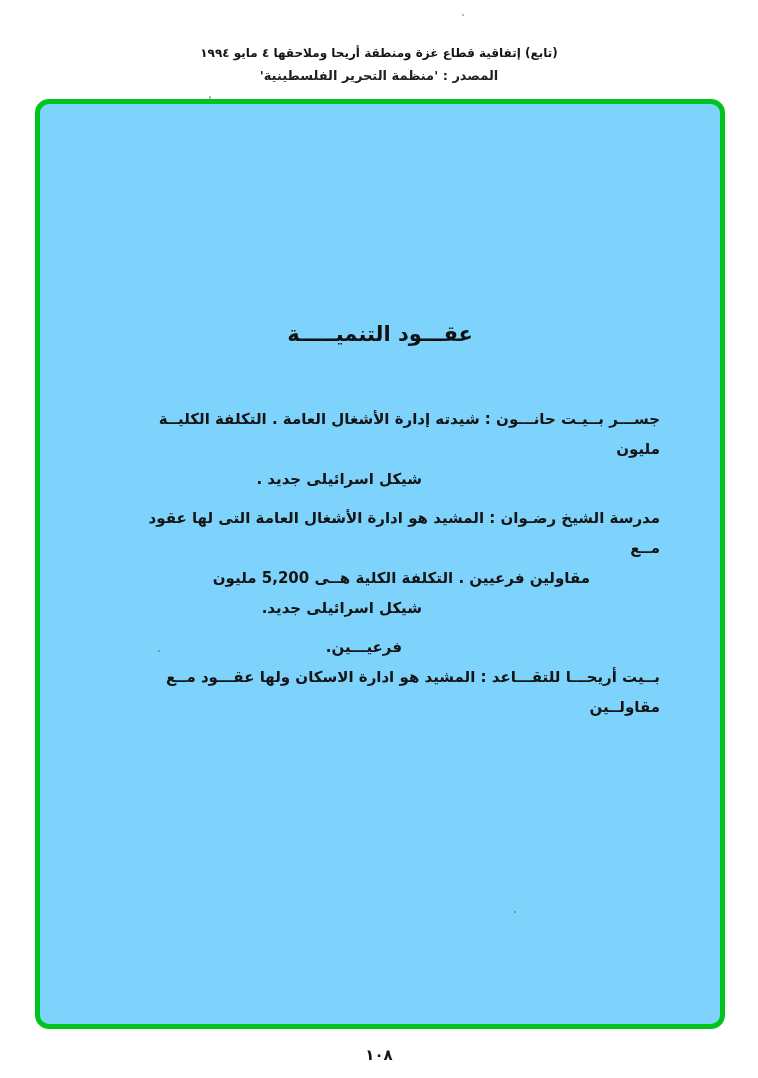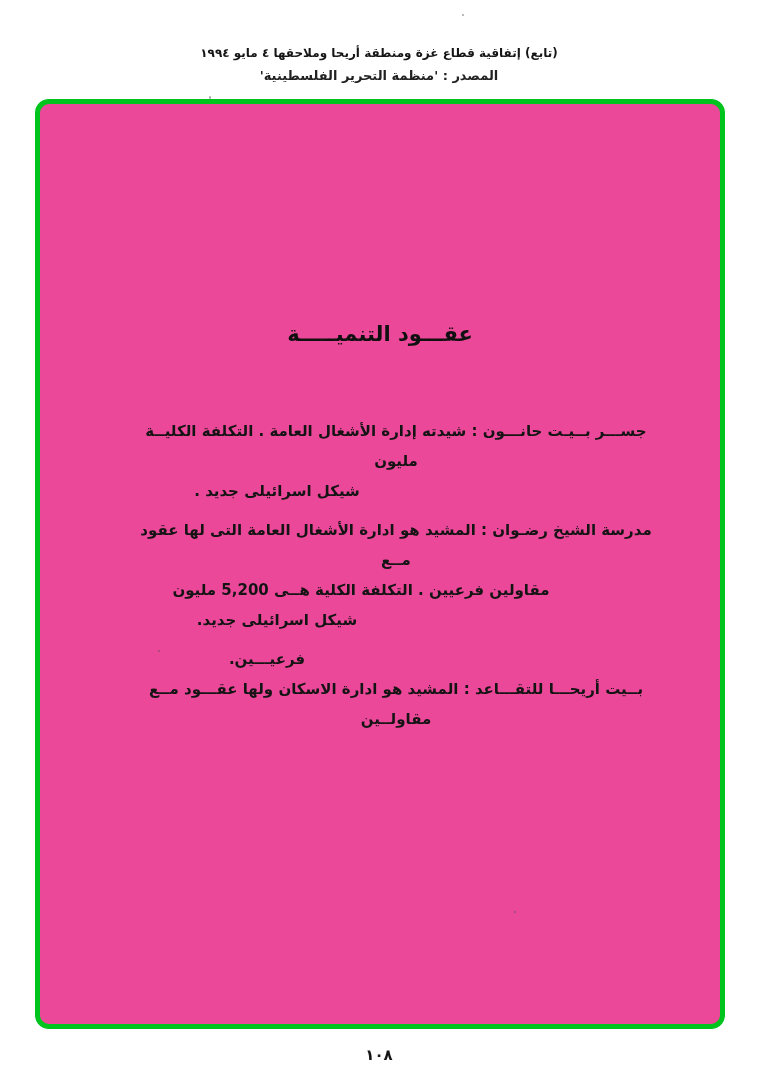--- a/index.html
+++ b/index.html
@@ -40,45 +40,45 @@
 
   
   .frame {
     position: absolute;
     left: 35px;
     top: 99px;
     width: 680px;
     height: 920px;
     border: 5px solid #00c41e;
     border-radius: 14px;
-    background: #ec4899;
+    background: #7dd3fc;
     box-sizing: content-box;
   }
 
   
   .doc-title {
     position: absolute;
     top: 218px;
     left: 0;
     width: 100%;
     text-align: center;
     direction: rtl;
     font-size: 21px;
     font-weight: 700;
     color: #101010;
   }
 
   
   .doc-body {
     position: absolute;
-    top: 312px;
+    top: 300px;
     right: 60px;
     width: 528px;
     direction: rtl;
-    text-align: center;
+    text-align: right;
     font-size: 15px;
     font-weight: 700;
     color: #141414;
     line-height: 30px;
   }
   .para {
     margin: 0 0 9px 0;
     padding: 0;
   }
   .line {

